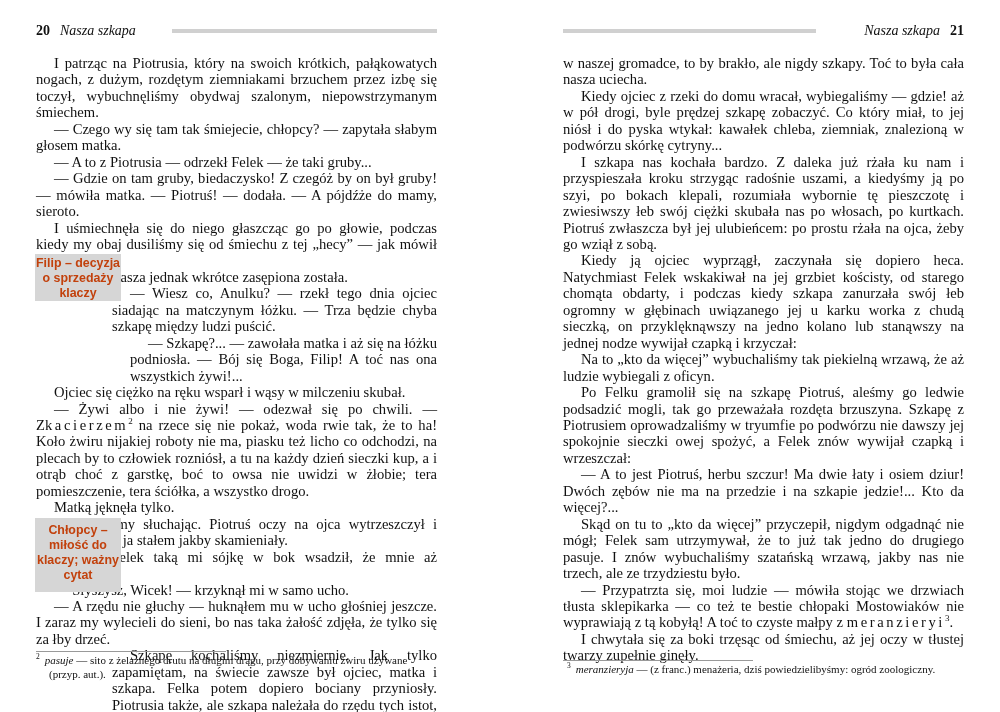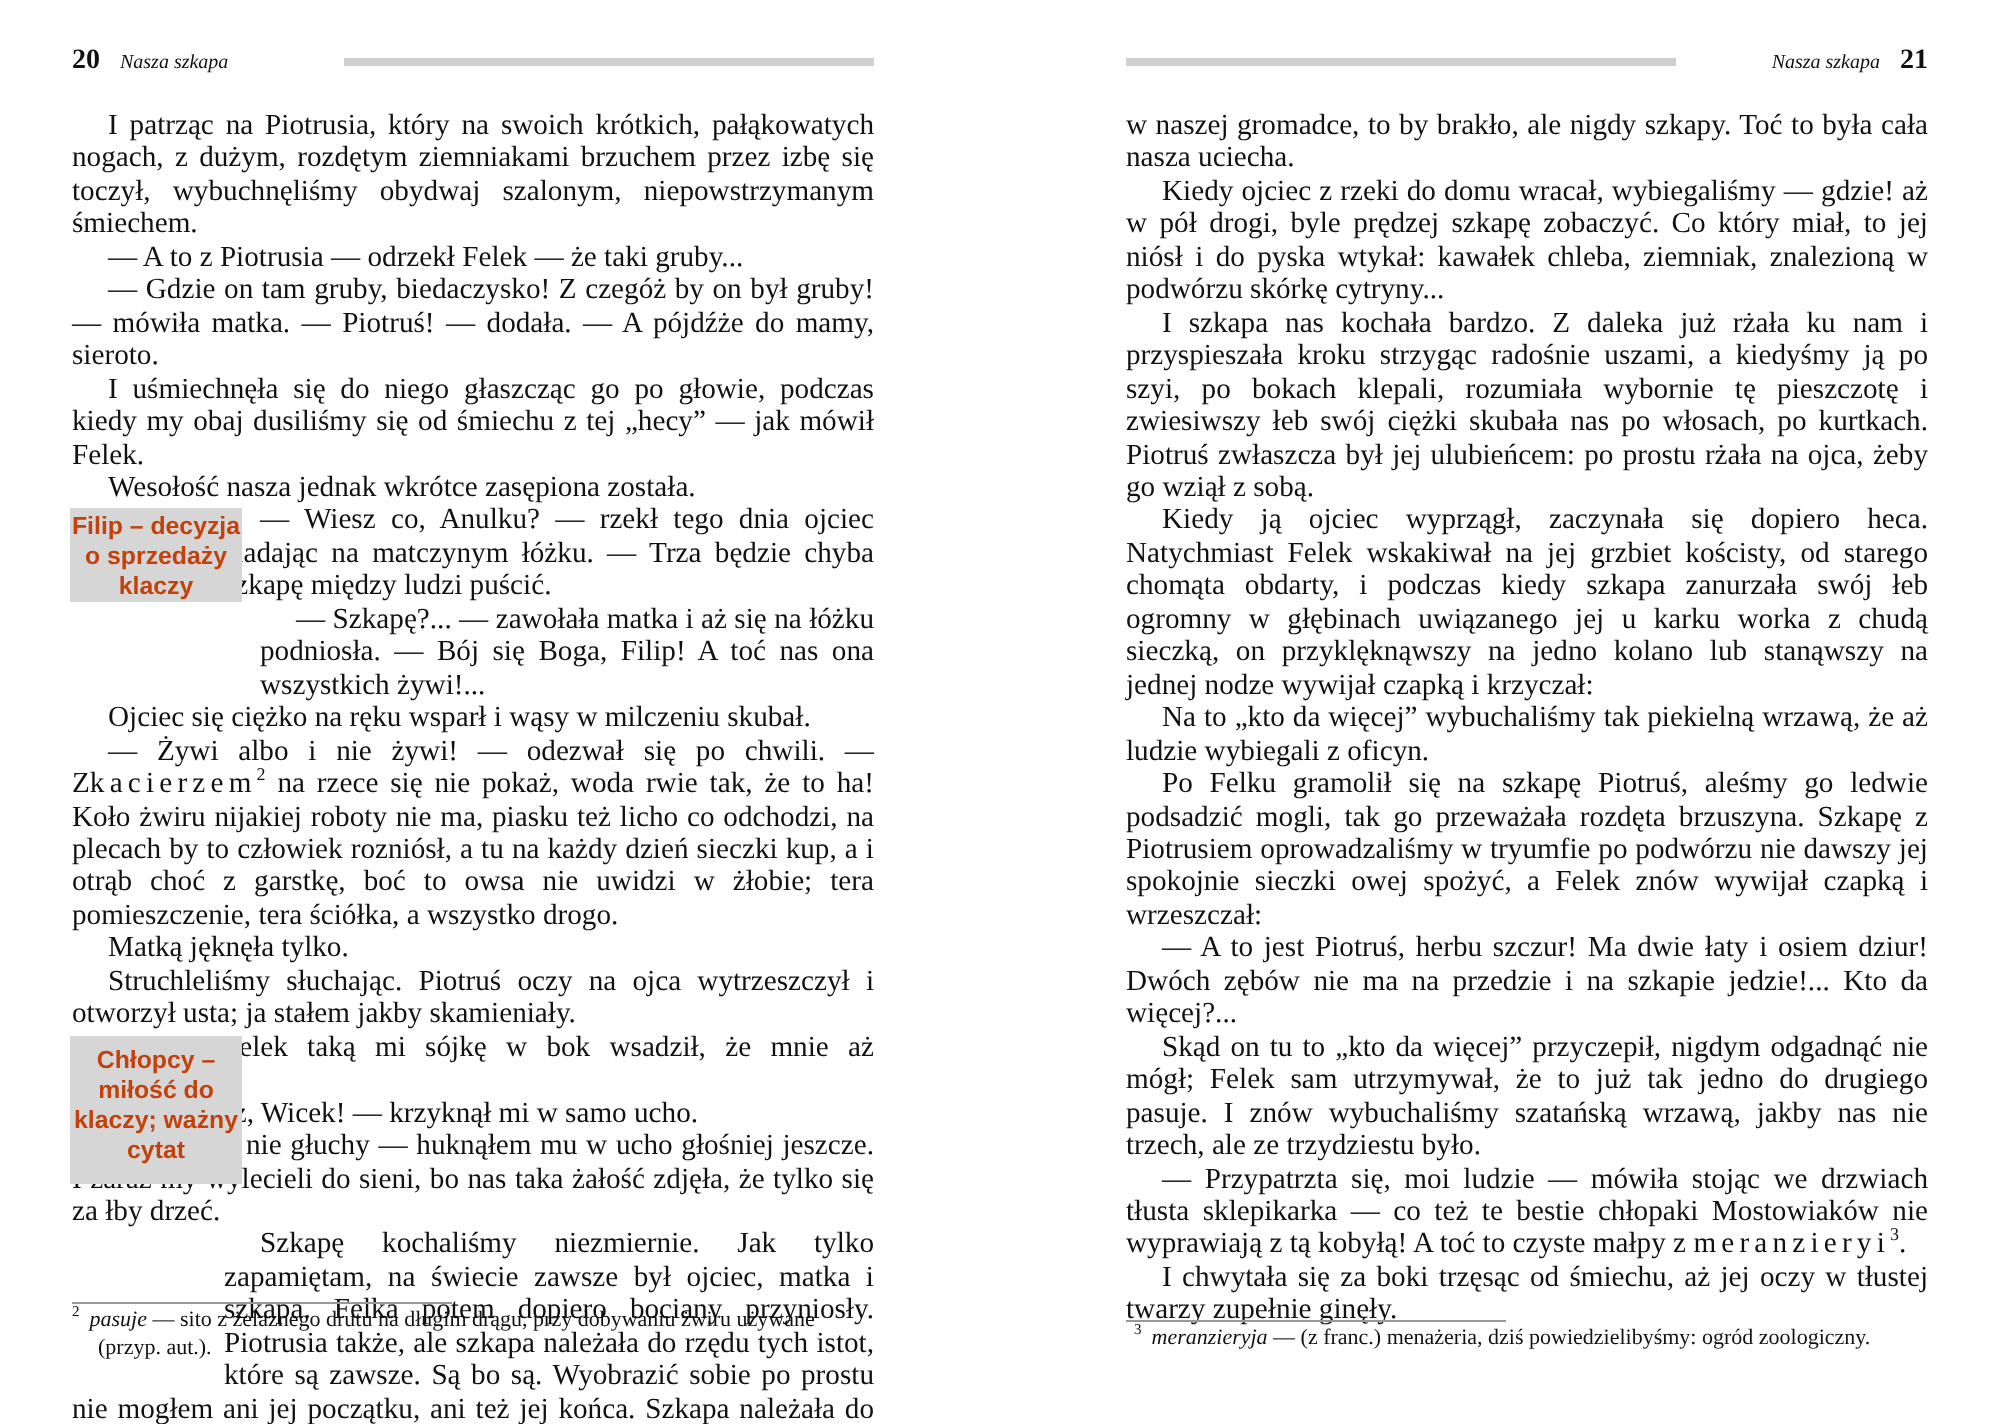--- a/index.html
+++ b/index.html
@@ -6,21 +6,21 @@
   body { width:1000px; height:712px; position:relative; overflow:hidden;
          font-family:"Liberation Serif", "DejaVu Serif", serif; color:#111; }
   .page { position:absolute; top:0; height:712px; width:500px; }
   .page.left { left:0; }
   .page.right { left:500px; }
 
   .running-head { position:absolute; top:22px; height:18px; display:flex; align-items:center; }
   .left .running-head { left:36px; width:401px; }
   .right .running-head { left:63px; width:401px; }
   .pnum { font-weight:bold; font-size:14px; }
-  .rtitle { font-style:italic; font-size:10px; }
+  .rtitle { font-style:italic; font-size:14px; }
   .hbar { height:4px; background:#d0d0d0; flex:1; }
   .left .pnum { margin-right:10px; }
   .left .rtitle { margin-right:18px; width:94px; }
   .right .hbar { margin-right:48px; }
   .right .rtitle { margin-right:10px; }
 
   .body { position:absolute; top:55px; font-size:14.6px; line-height:16.45px; text-align:justify; }
   .left .body { left:36px; width:401px; }
   .right .body { left:63px; width:401px; }
   .body p { margin:0; text-indent:18px; }
@@ -50,20 +50,21 @@
 
 <div class="page left">
   <div class="running-head">
     <span class="pnum">20</span>
     <span class="rtitle">Nasza szkapa</span>
     <span class="hbar"></span>
   </div>
 
   <div class="body">
     <p>I patrząc na Piotrusia, który na swoich krótkich, pałąkowatych nogach, z dużym, rozdętym ziemniakami brzuchem przez izbę się toczył, wybuchnęliśmy obydwaj szalonym, niepowstrzymanym śmiechem.</p>
+    <p>— Czego wy się tam tak śmiejecie, chłopcy? — zapytała słabym głosem matka.</p>
     <p>— A to z Piotrusia — odrzekł Felek — że taki gruby...</p>
     <p>— Gdzie on tam gruby, biedaczysko! Z czegóż by on był gruby! — mówiła matka. — Piotruś! — dodała. — A pójdźże do mamy, sieroto.</p>
     <p>I uśmiechnęła się do niego głaszcząc go po głowie, podczas kiedy my obaj dusiliśmy się od śmiechu z tej „hecy” — jak mówił Felek.</p>
     <p>Wesołość nasza jednak wkrótce zasępiona została.</p>
     <p style="position:relative;">
       <span class="float-gap" style="height:66px; margin-top:16.45px; margin-left:-18px;"></span>
       <span>— Wiesz co, Anulku? — rzekł tego dnia ojciec siadając na matczynym łóżku. — Trza będzie chyba szkapę między ludzi puścić.</span>
     </p>
     <p style="padding-left:94px; text-indent:18px;">
       <span>— Szkapę?... — zawołała matka i aż się na łóżku podniosła. — Bój się Boga, Filip! A toć nas ona wszystkich żywi!...</span>

